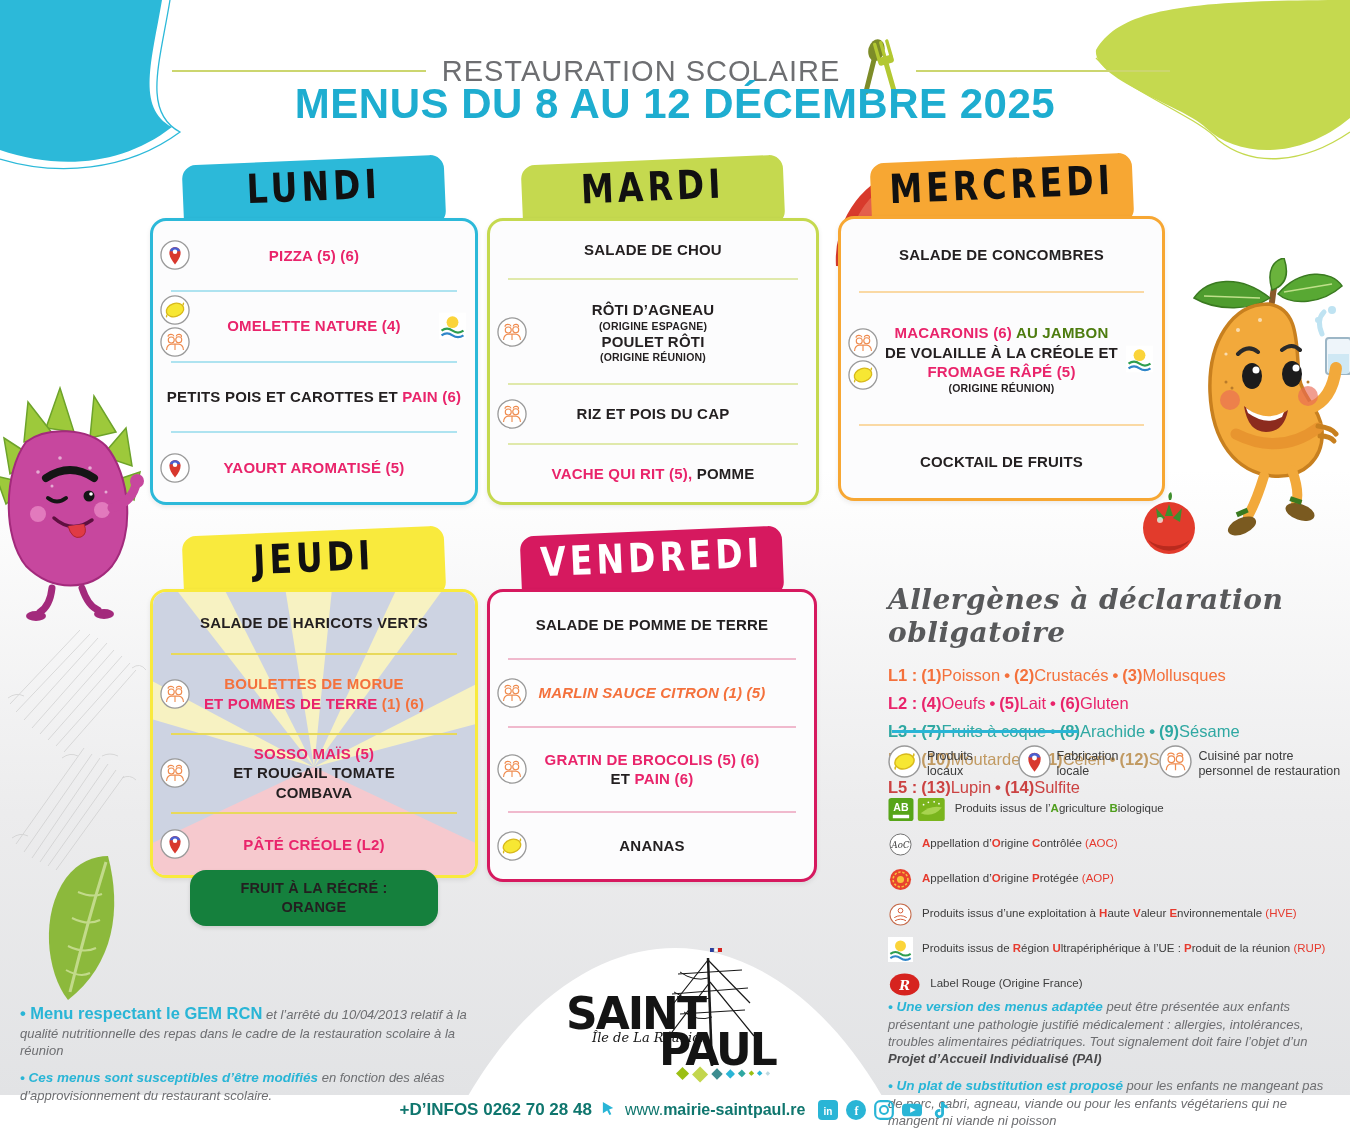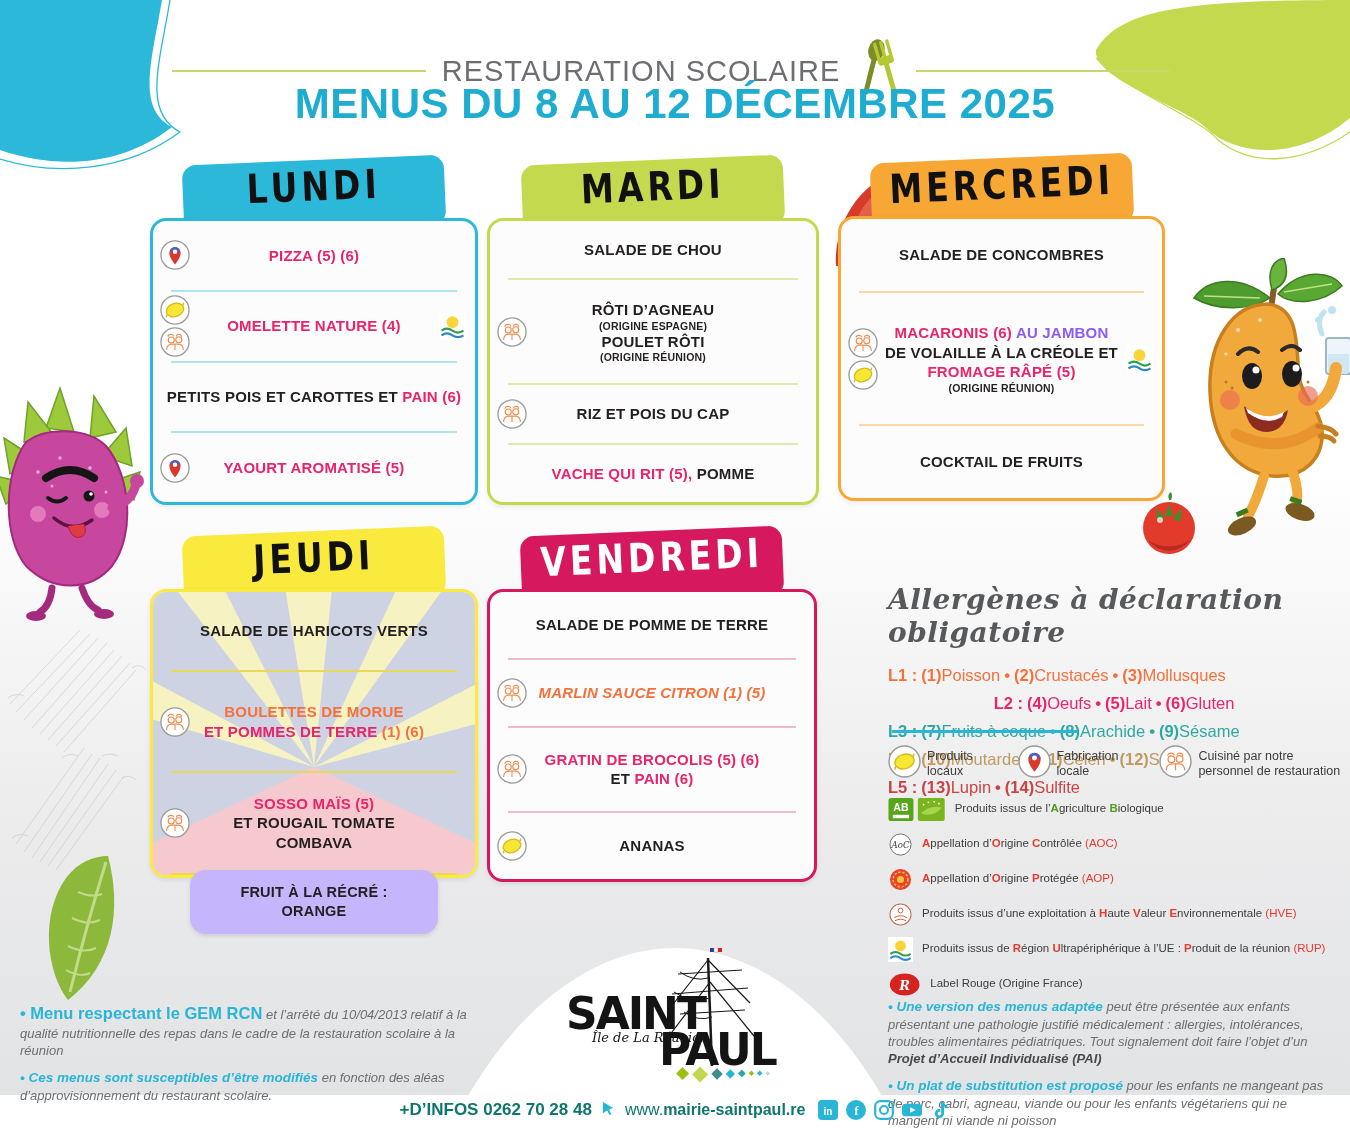--- a/index.html
+++ b/index.html
@@ -423,21 +423,21 @@
               </g>
             </svg>
           </span>
         </div>
         <div class="row-right"><span><svg viewBox="0 0 32 32">
               <rect width="32" height="32" fill="#fff"></rect>
               <circle cx="16" cy="11.5" r="7" fill="#fbd43a"></circle>
               <path d="M3,21.5 q6.5,-4.5 13,0 t13,0" stroke="#2e9e4f" stroke-width="2.6" fill="none"></path>
               <path d="M3,27 q6.5,-4.5 13,0 t13,0" stroke="#2f86c9" stroke-width="2.6" fill="none"></path>
             </svg></span></div>
-        <div class="ln"><span style="color: rgb(233, 36, 107);">MACARONIS (6)</span><span style="color: #8b5cf6;"> AU JAMBON</span></div>
+        <div class="ln"><span style="color: rgb(233, 36, 107);">MACARONIS (6)</span><span style="color: #4d7c0f;"> AU JAMBON</span></div>
         <div class="ln"><span style="color: rgb(35, 31, 32);">DE VOLAILLE À LA CRÉOLE ET</span></div>
         <div class="ln"><span style="color: rgb(233, 36, 107);">FROMAGE RÂPÉ (5)</span></div>
         <div class="ln sub"><span style="color: rgb(35, 31, 32);">(ORIGINE RÉUNION)</span></div>
       </div>
       <div class="divider" style="background: rgb(250, 217, 164);"></div>
       <div class="menu-row" style="flex-grow: 1.5;">
         <div class="ln"><span style="color: rgb(35, 31, 32);">COCKTAIL DE FRUITS</span></div>
       </div>
     </div>
 </div>
@@ -492,22 +492,35 @@
                 <path d="M7,24.5 c0,-4.4 3,-6.2 5,-6.2 h8 c2,0 5,1.8 5,6.2"></path>
                 <path d="M16,18.5 v6"></path>
               </g>
             </svg>
           </span>
         </div>
         <div class="ln"><span style="color: rgb(233, 36, 107);">SOSSO MAÏS (5)</span></div>
         <div class="ln"><span style="color: rgb(35, 31, 32);">ET ROUGAIL TOMATE COMBAVA</span></div>
       </div>
       <div class="divider" style="background: rgb(232, 217, 90);"></div>
-    </div>
-  <div class="pill" style="top: 339px; width: 248px; height: 64px; background: #c4b5fd;">
+      <div class="menu-row has-icons" style="flex-grow: 1.5;">
+        <div class="row-icons">
+          <span>
+            <svg viewBox="0 0 32 32">
+              <circle cx="16" cy="16" r="15" fill="#fff" stroke="#9a9a9a" stroke-width="1.4"></circle>
+              <path d="M16,26 C12,21 10,17.5 10,13.5 a6,6 0 1 1 12,0 C22,17.5 20,21 16,26 Z" fill="#d8382e"></path>
+              <path d="M10.4,12 a5.8,5.8 0 0 1 11.2,0 Z" fill="#4a5fd0"></path>
+              <circle cx="16" cy="12.6" r="2.4" fill="#ffffff"></circle>
+            </svg>
+          </span>
+        </div>
+        <div class="ln"><span style="color: rgb(233, 36, 107);">PÂTÉ CRÉOLE (L2)</span></div>
+      </div>
+    </div>
+  <div class="pill" style="top: 339px; width: 248px; height: 56px; background: #15803d;">
       <div class="ln">FRUIT À LA RÉCRÉ :</div>
       <div class="ln">ORANGE</div>
     </div>
 </div>
 <div id="day-vendredi" class="day-card" style="left:487px;top:531px;width:330px">
   <div class="day-tab" style="background: rgb(214, 25, 95); color: rgb(255, 255, 255);">
       <span>VENDREDI</span>
     </div>
   <div class="day-body" style="height: 293px; border-color: rgb(214, 25, 95);">
       <div class="menu-row" style="flex-grow: 1.5;">
@@ -565,21 +578,21 @@
         </div>
         <div class="ln"><span style="color: rgb(35, 31, 32);">ANANAS</span></div>
       </div>
     </div>
 </div>
 
 <div class="allergens">
   <h2>Allergènes à déclaration obligatoire</h2>
   <div id="allergen-lines">
       <div class="al-line" style="color: rgb(244, 113, 60);"><span class="lab">L1 :</span><span class="num">(1)</span><span>Poisson</span><span class="dot">•</span><span class="num">(2)</span><span>Crustacés</span><span class="dot">•</span><span class="num">(3)</span><span>Mollusques</span></div>
-      <div class="al-line" style="color: rgb(233, 36, 107); text-align: center;"><span class="lab">L2 :</span><span class="num">(4)</span><span>Oeufs</span><span class="dot">•</span><span class="num">(5)</span><span>Lait</span><span class="dot">•</span><span class="num">(6)</span><span>Gluten</span></div>
+      <div class="al-line" style="color: rgb(233, 36, 107);"><span class="lab">L2 :</span><span class="num">(4)</span><span>Oeufs</span><span class="dot">•</span><span class="num">(5)</span><span>Lait</span><span class="dot">•</span><span class="num">(6)</span><span>Gluten</span></div>
       <div class="al-line" style="color: rgb(47, 168, 162);"><span class="lab">L3 :</span><span class="num">(7)</span><span>Fruits à coque</span><span class="dot">•</span><span class="num">(8)</span><span>Arachide</span><span class="dot">•</span><span class="num">(9)</span><span>Sésame</span></div>
       <div class="al-line" style="color: rgb(193, 154, 98);"><span class="lab">L4 :</span><span class="num">(10)</span><span>Moutarde</span><span class="dot">•</span><span class="num">(11)</span><span>Céleri</span><span class="dot">•</span><span class="num">(12)</span><span>Soja</span></div>
       <div class="al-line" style="color: rgb(203, 66, 66);"><span class="lab">L5 :</span><span class="num">(13)</span><span>Lupin</span><span class="dot">•</span><span class="num">(14)</span><span>Sulfite</span></div>
     </div>
 </div>
 
 <div class="legend">
   <div class="cy-rule"></div>
   <div class="leg-inline" id="legend-inline">
       <div class="item">

